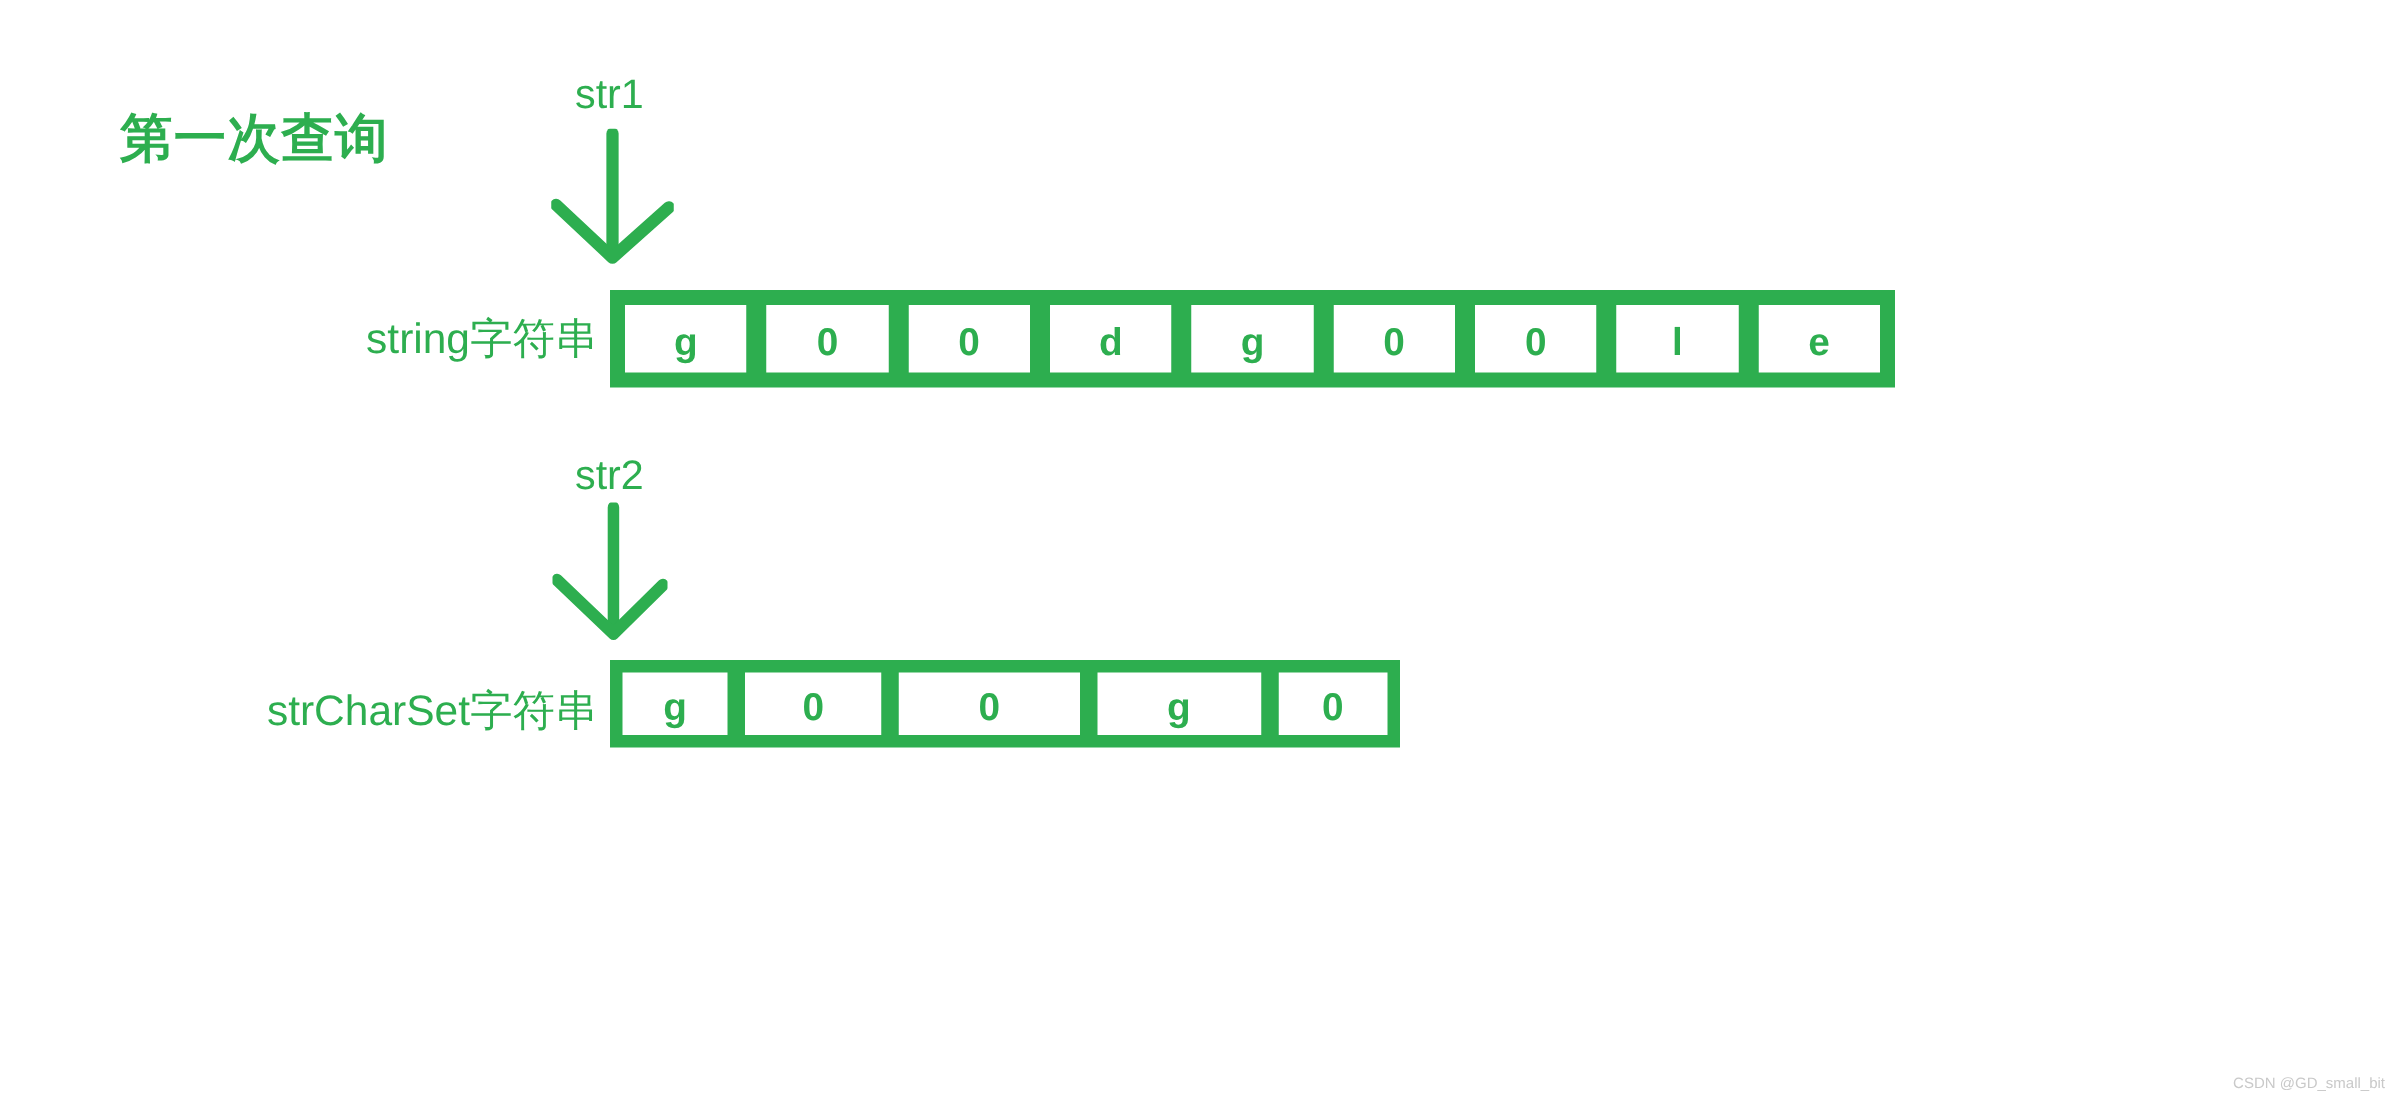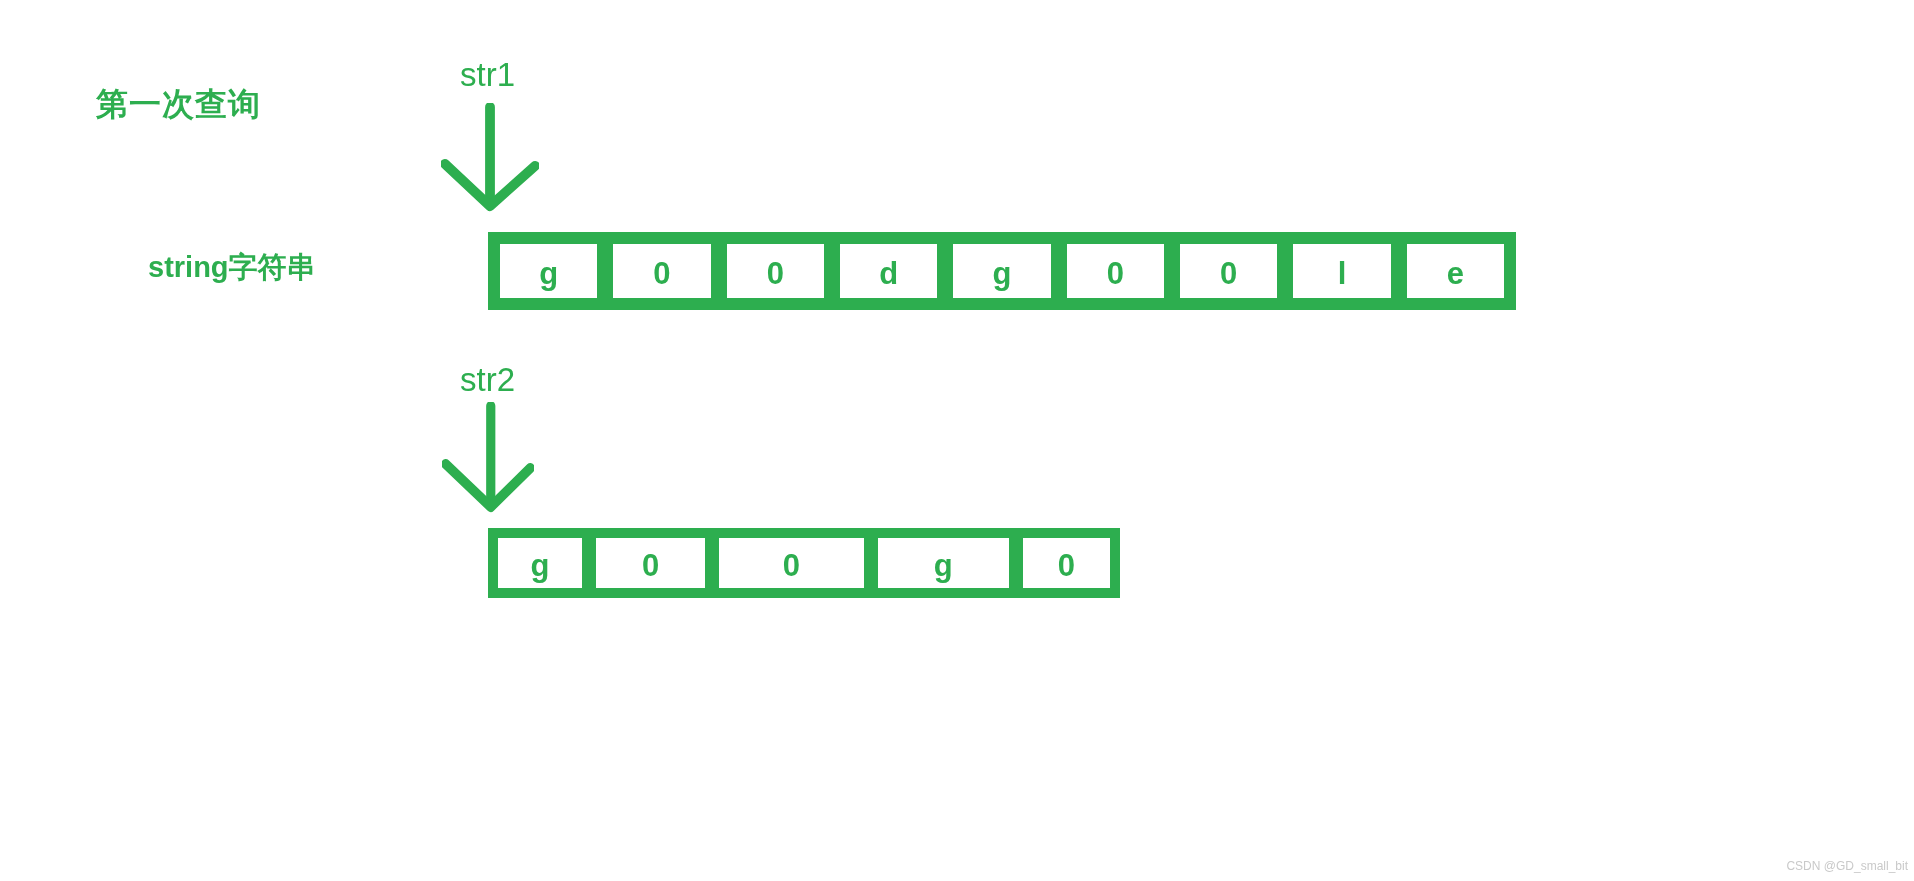--- a/index.html
+++ b/index.html
@@ -15,45 +15,45 @@
     overflow: hidden;
   }
   .canvas {
     position: relative;
     width: 1914px; height: 881px;
     background: var(--background);
   }
   .step-label {
     position: absolute;
     left: 96px; top: 83px;
-    font-size: 32px;
+    font-size: 42px;
     font-weight: 700;
     color: var(--green);
     letter-spacing: 1px;
   }
   .pointer-label {
     position: absolute;
     font-size: 33px;
     font-weight: 400;
     color: var(--green);
   }
   .pointer-label.p1 { left: 460px; top: 56px; }
   .pointer-label.p2 { left: 460px; top: 361px; text-align: right; }
   .arrow {
     position: absolute;
     color: var(--green);
   }
   .arrow.a1 { left: 441px; top: 103px; width: 98px; height: 110px; }
   .arrow.a2 { left: 442px; top: 402px; width: 92px; height: 112px; }
   .row-label {
     position: absolute;
-    font-size: 29px;
-    font-weight: 700;
+    font-size: 34px;
+    font-weight: 400;
     color: var(--green);
-    text-align: left;
+    text-align: right;
   }
   .row-label.l1 { left: 148px; width: 330px; top: 248px; }
   .row-label.l2 { left: 148px; width: 330px; top: 546px; }
   .char-row {
     position: absolute;
     display: flex;
     background: var(--green);
   }
   .char-row.r1 {
     left: 488px; top: 232px;
@@ -119,20 +119,21 @@
       <div class="cell">e</div>
     </div>
 
   <div class="pointer-label p2">str2</div>
 
   <svg class="arrow a2" viewBox="0 0 100 112" preserveAspectRatio="none">
     <line x1="53" y1="4" x2="53" y2="103" stroke="currentColor" stroke-width="10" stroke-linecap="round"></line>
     <polyline points="4,62 53,105 96,66" fill="none" stroke="currentColor" stroke-width="10" stroke-linecap="round" stroke-linejoin="round"></polyline>
   </svg>
 
+  <div class="row-label l2">strCharSet字符串</div>
 
   <div class="char-row r2">
       <div class="cell">g</div>
       <div class="cell">0</div>
       <div class="cell">0</div>
       <div class="cell">g</div>
       <div class="cell">0</div>
     </div>
 
   <div class="watermark">CSDN @GD_small_bit</div>

